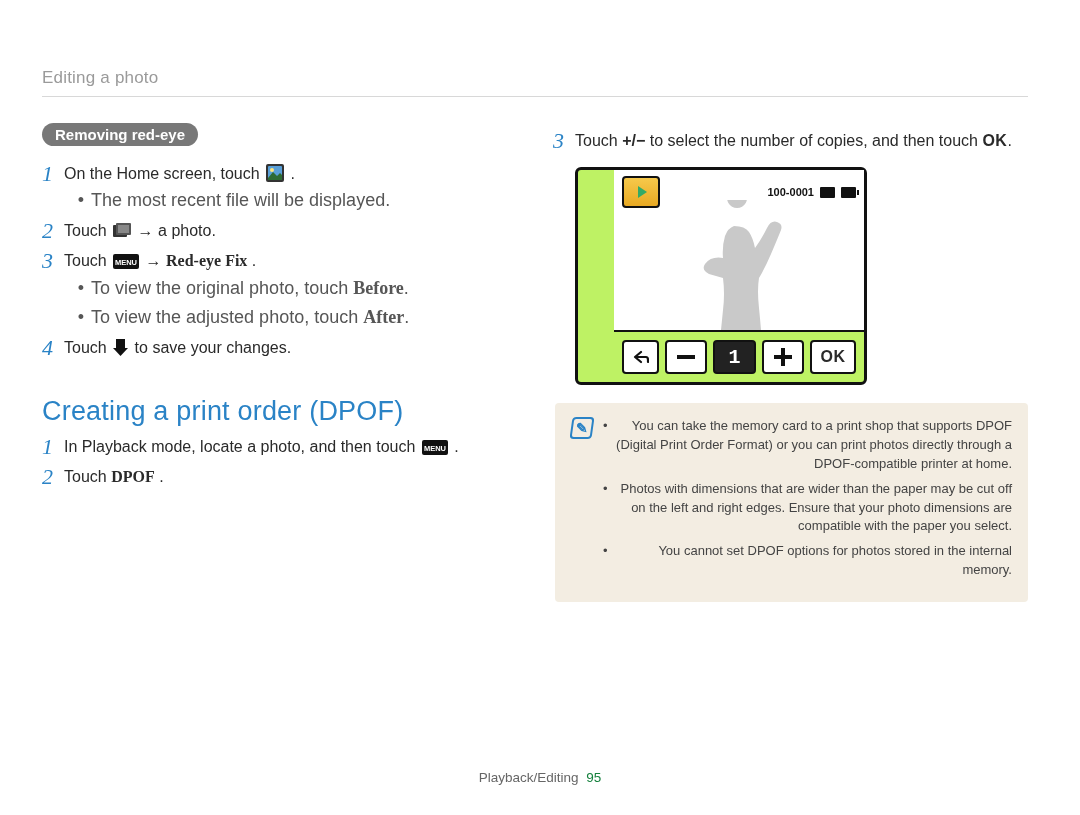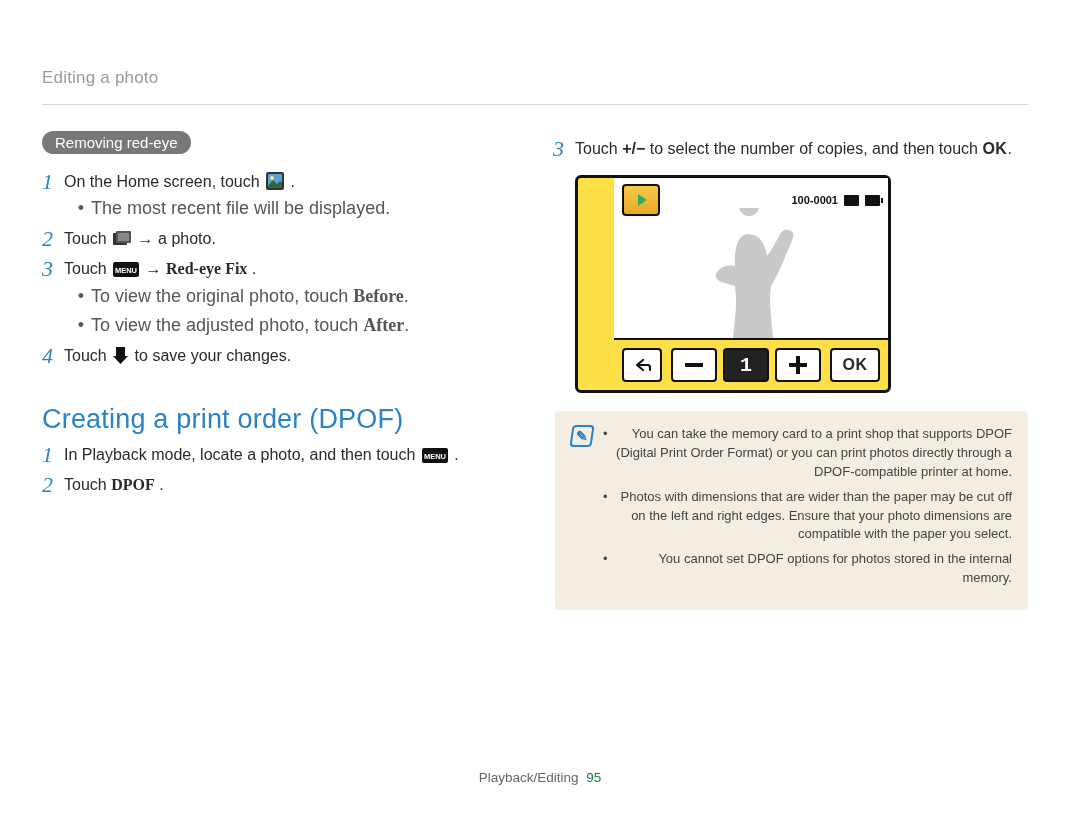--- a/index.html
+++ b/index.html
@@ -1,36 +1,36 @@
 <!DOCTYPE html>
 <html><head>
 <meta charset="utf-8">
 <style>
   * { box-sizing: border-box; margin: 0; padding: 0; }
   html, body { width: 1080px; height: 815px; background: #fff; font-family: Arial, Helvetica, sans-serif; color: #2a2a2a; }
   .page { width: 1080px; height: 815px; position: relative; padding: 68px 52px 0 42px; }
-  .header { color: #9a9a9a; font-size: 17px; font-weight: 400; padding-bottom: 16px; border-bottom: 1px solid #d8d8d8; margin-bottom: 26px; letter-spacing: .2px; }
+  .header { color: #9a9a9a; font-size: 17px; font-weight: 400; padding-bottom: 8px; border-bottom: 1px solid #d8d8d8; margin-bottom: 26px; letter-spacing: .2px; }
   .cols { display: flex; gap: 36px; }
   .col { flex: 1 1 0; min-width: 0; }
-  .pill { display: inline-block; background: #787878; color: #fff; border-radius: 999px; padding: 3px 13px; font-size: 15px; font-weight: 400; margin-bottom: 10px; }
+  .pill { display: inline-block; background: #787878; color: #fff; border-radius: 999px; padding: 3px 13px; font-size: 15px; font-weight: 700; margin-bottom: 10px; }
   .step { display: flex; align-items: flex-start; margin: 6px 0 4px; line-height: 1.45; font-size: 16px; }
   .num { font-family: Georgia, 'Times New Roman', serif; font-style: italic; color: #2a83c6; font-size: 22px; width: 22px; flex: 0 0 22px; line-height: 1.1; }
   .step .text { flex: 1; }
   .sub { margin: 2px 0 8px 34px; font-size: 18px; color: #565656; }
   .sub .dot { display: inline-block; width: 10px; text-align: center; }
   .bold { font-weight: 700; font-family: Liberation Serif, serif; }
   .arrow { font-family: sans-serif; }
   .icon { display: inline-flex; vertical-align: -3px; margin: 0 2px; align-items: flex-end; }
   .icon svg { display: block; }
   .h2 { color: #2a83c6; font-size: 27px; font-weight: 400; margin: 36px 0 8px; letter-spacing: .2px; }
   .para { font-size: 15.5px; line-height: 1.45; margin-bottom: 10px; }
 
   
   .camera-wrap { margin: 14px 0 18px 22px; }
-  .camera { width: 316px; border: 3px solid #111; border-radius: 6px; background: #fde047; padding-left: 36px; }
+  .camera { width: 292px; border: 3px solid #111; border-radius: 6px; background: #bef264; padding-left: 36px; }
   .cam-top { position: relative; height: 160px; background: #fff; }
   .cam-topbar { position: absolute; top: 6px; left: 8px; right: 8px; display: flex; justify-content: space-between; align-items: center; }
   .thumb { width: 38px; height: 32px; border: 2px solid #111; border-radius: 4px; background: linear-gradient(#f7c94b, #e8a923); display: flex; align-items: center; justify-content: center; }
   .thumb-play { width: 0; height: 0; border-left: 9px solid #3a6; border-top: 6px solid transparent; border-bottom: 6px solid transparent; margin-left: 2px; }
   .topright { display: flex; align-items: center; gap: 6px; font-size: 11px; font-weight: 700; color: #111; }
   .card-icon, .batt-icon { width: 15px; height: 11px; background: #111; display: inline-block; border-radius: 1px; position: relative; }
   .batt-icon::after { content: ""; position: absolute; right: -3px; top: 3px; width: 2px; height: 5px; background: #111; }
   .silhouette { position: absolute; bottom: 0; left: 50%; transform: translateX(-50%); width: 100px; height: 130px; }
   .cam-bot { display: flex; align-items: center; gap: 6px; padding: 8px; border-top: 2px solid #111; }
   .cbtn { height: 34px; border: 2px solid #111; border-radius: 4px; background: #fff; display: flex; align-items: center; justify-content: center; font-weight: 700; font-size: 20px; }

